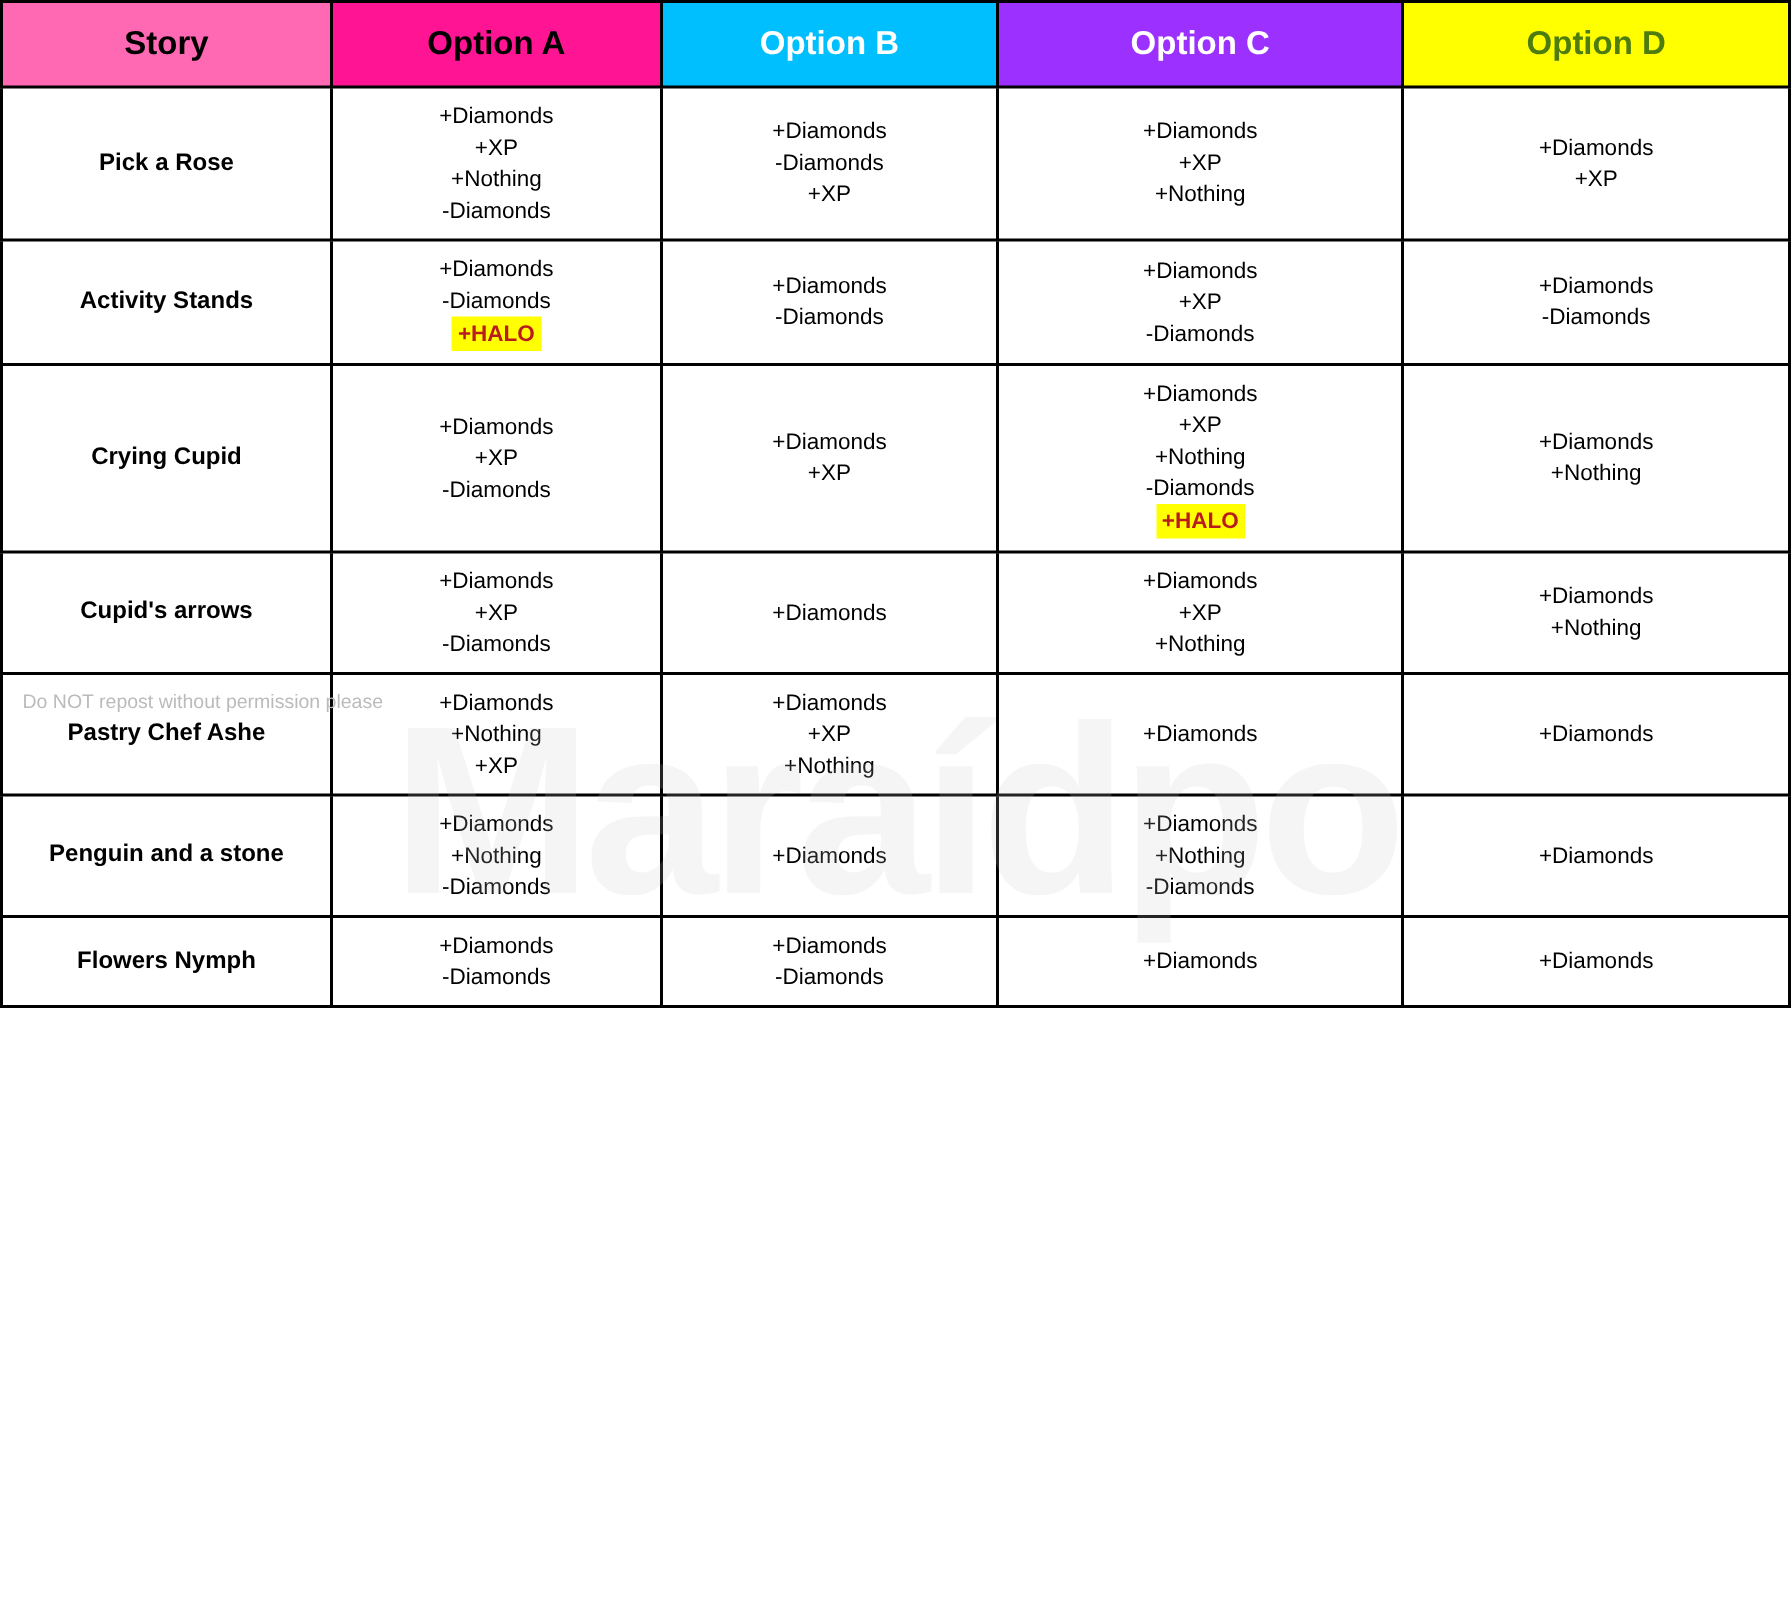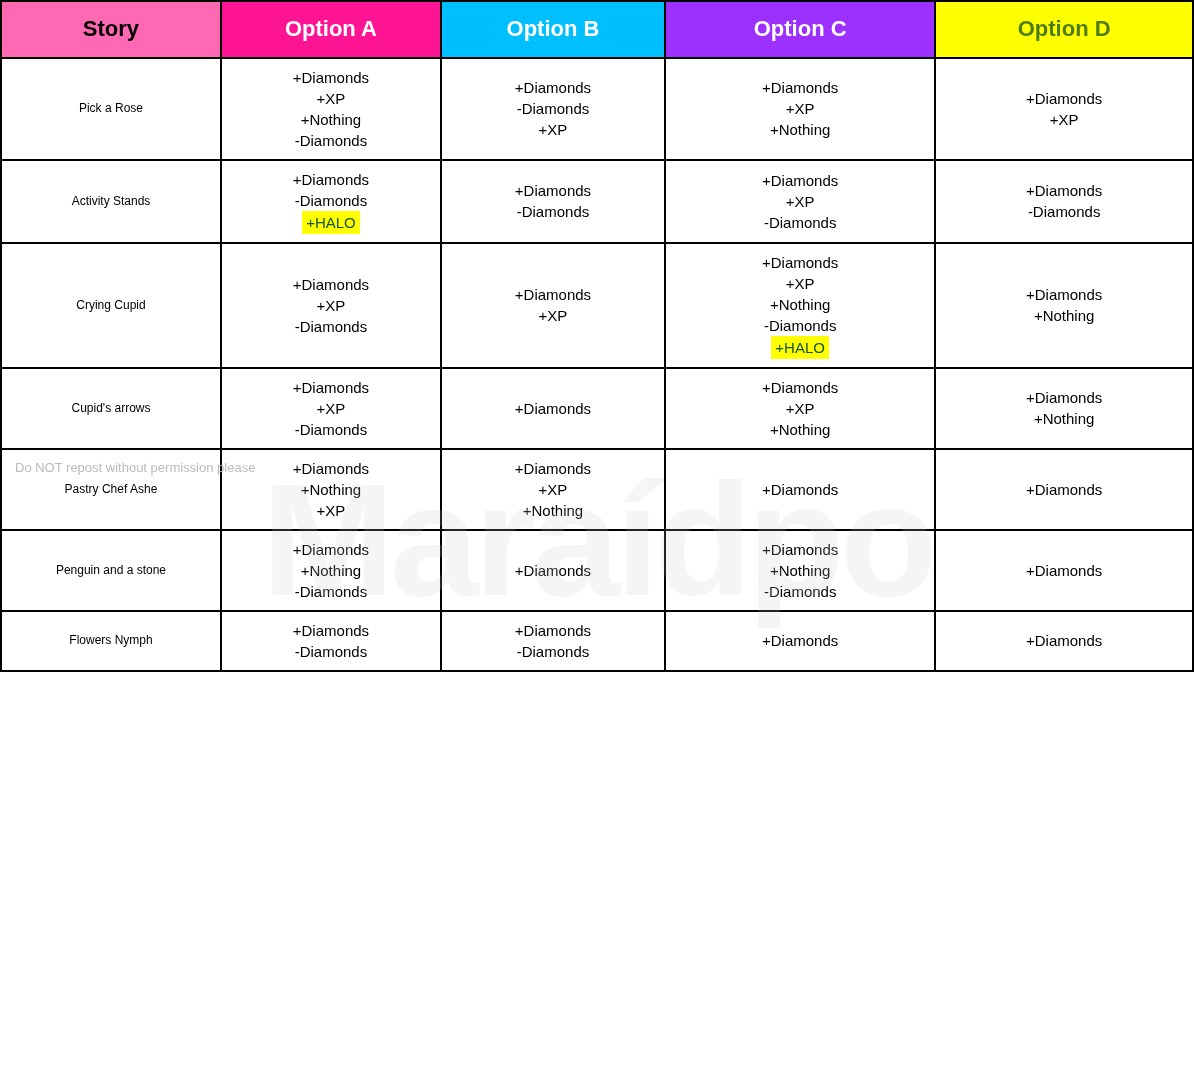--- a/index.html
+++ b/index.html
@@ -59,21 +59,21 @@
     }
 
     .col-story {
       background: #ff69b4;
       color: #000;
       width: 210px;
     }
 
     .col-a {
       background: #ff1493;
-      color: #ffffff;
+      color: #000000;
       width: 210px;
     }
 
     .col-b {
       background: #00bfff;
       color: #fff;
       width: 214px;
     }
 
     .col-c {
@@ -82,29 +82,29 @@
       width: 258px;
     }
 
     .col-d {
       background: #ffff00;
       color: #4d7c0f;
       width: 246px;
     }
 
     .story-cell {
-      font-size: 12px;
-      font-weight: normal;
+      font-size: 16px;
+      font-weight: bold;
     }
 
     .halo {
       display: inline-block;
       background: #ffff00;
-      color: #14532d;
-      font-weight: normal;
+      color: #b91c1c;
+      font-weight: bold;
       padding: 1px 4px;
     }
   </style>
 </head>
 <body>
 
 <div class="watermark">Maraídpo</div>
 
 <div class="copyright">Do NOT repost without permission please</div>
 

